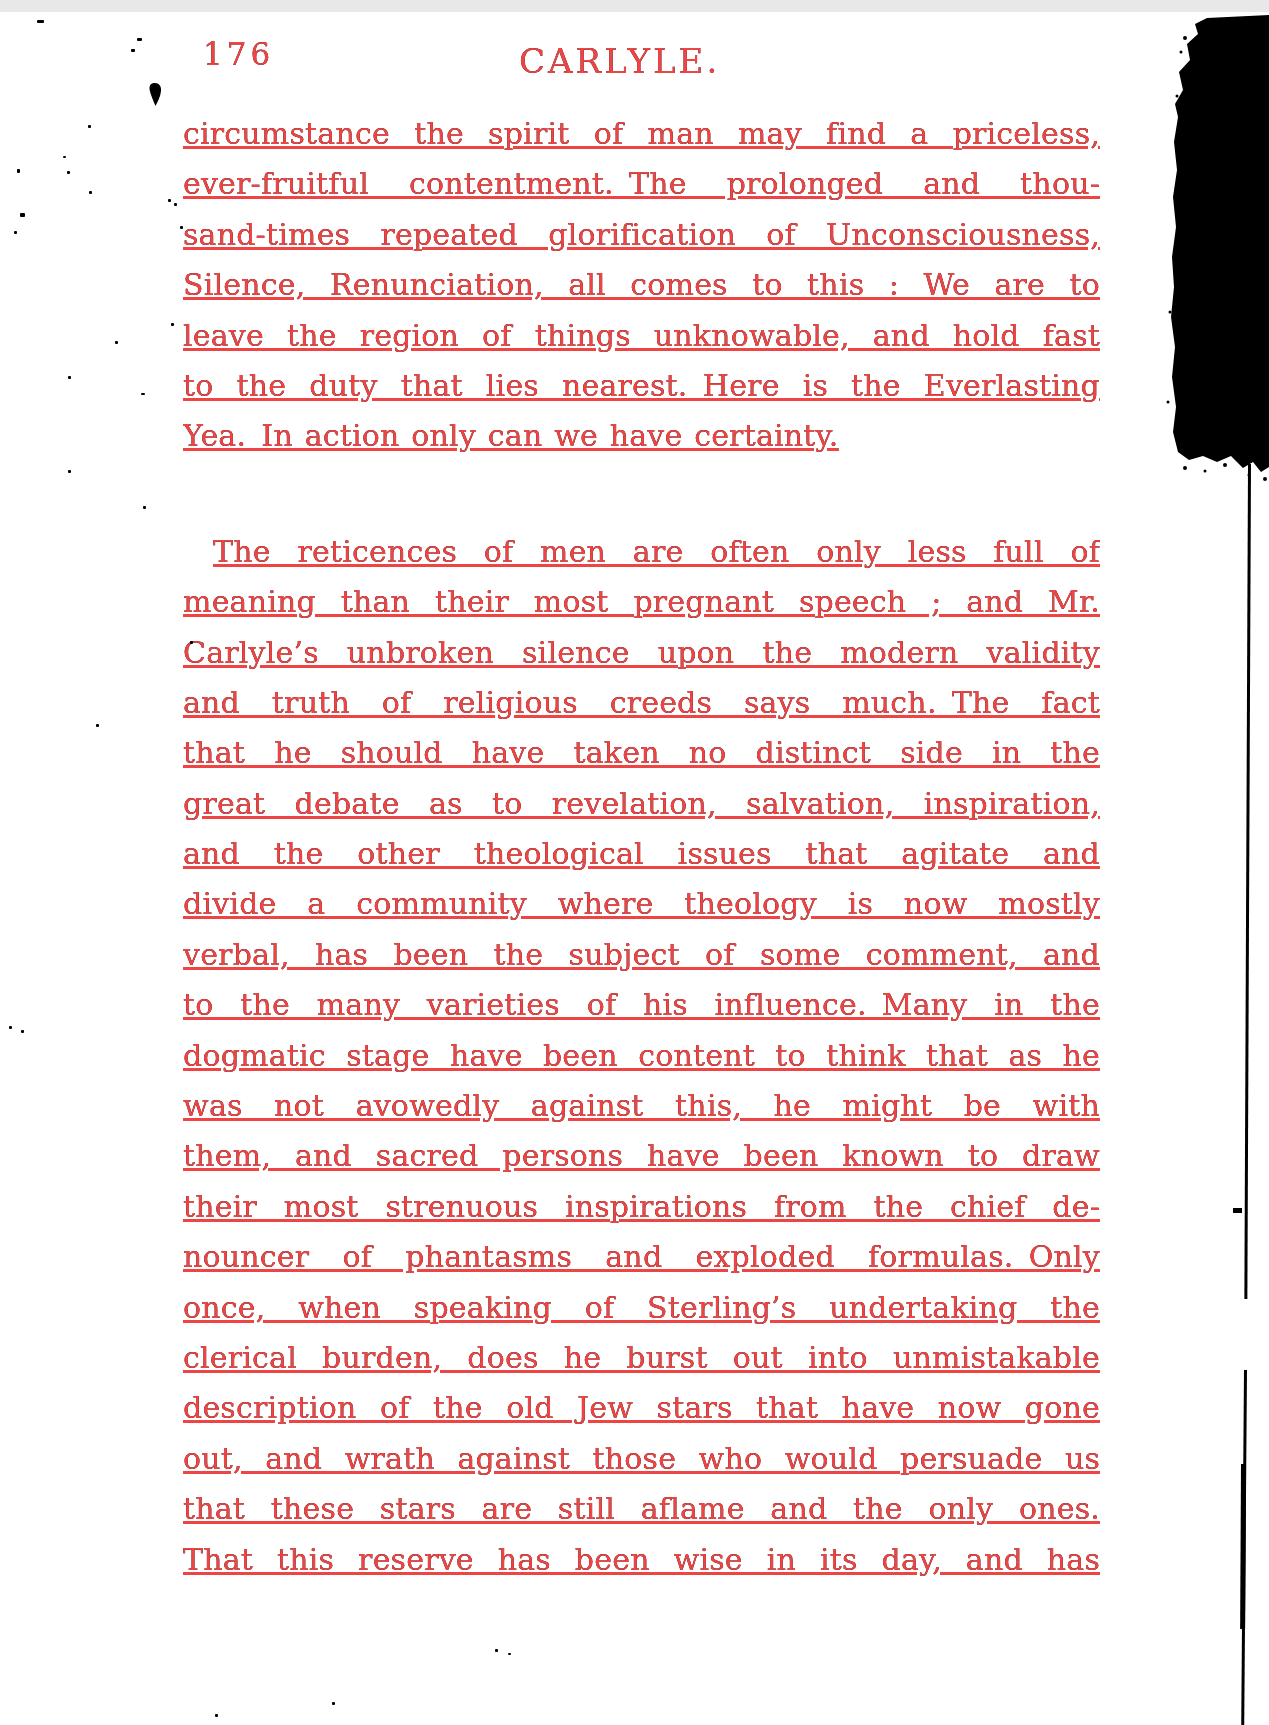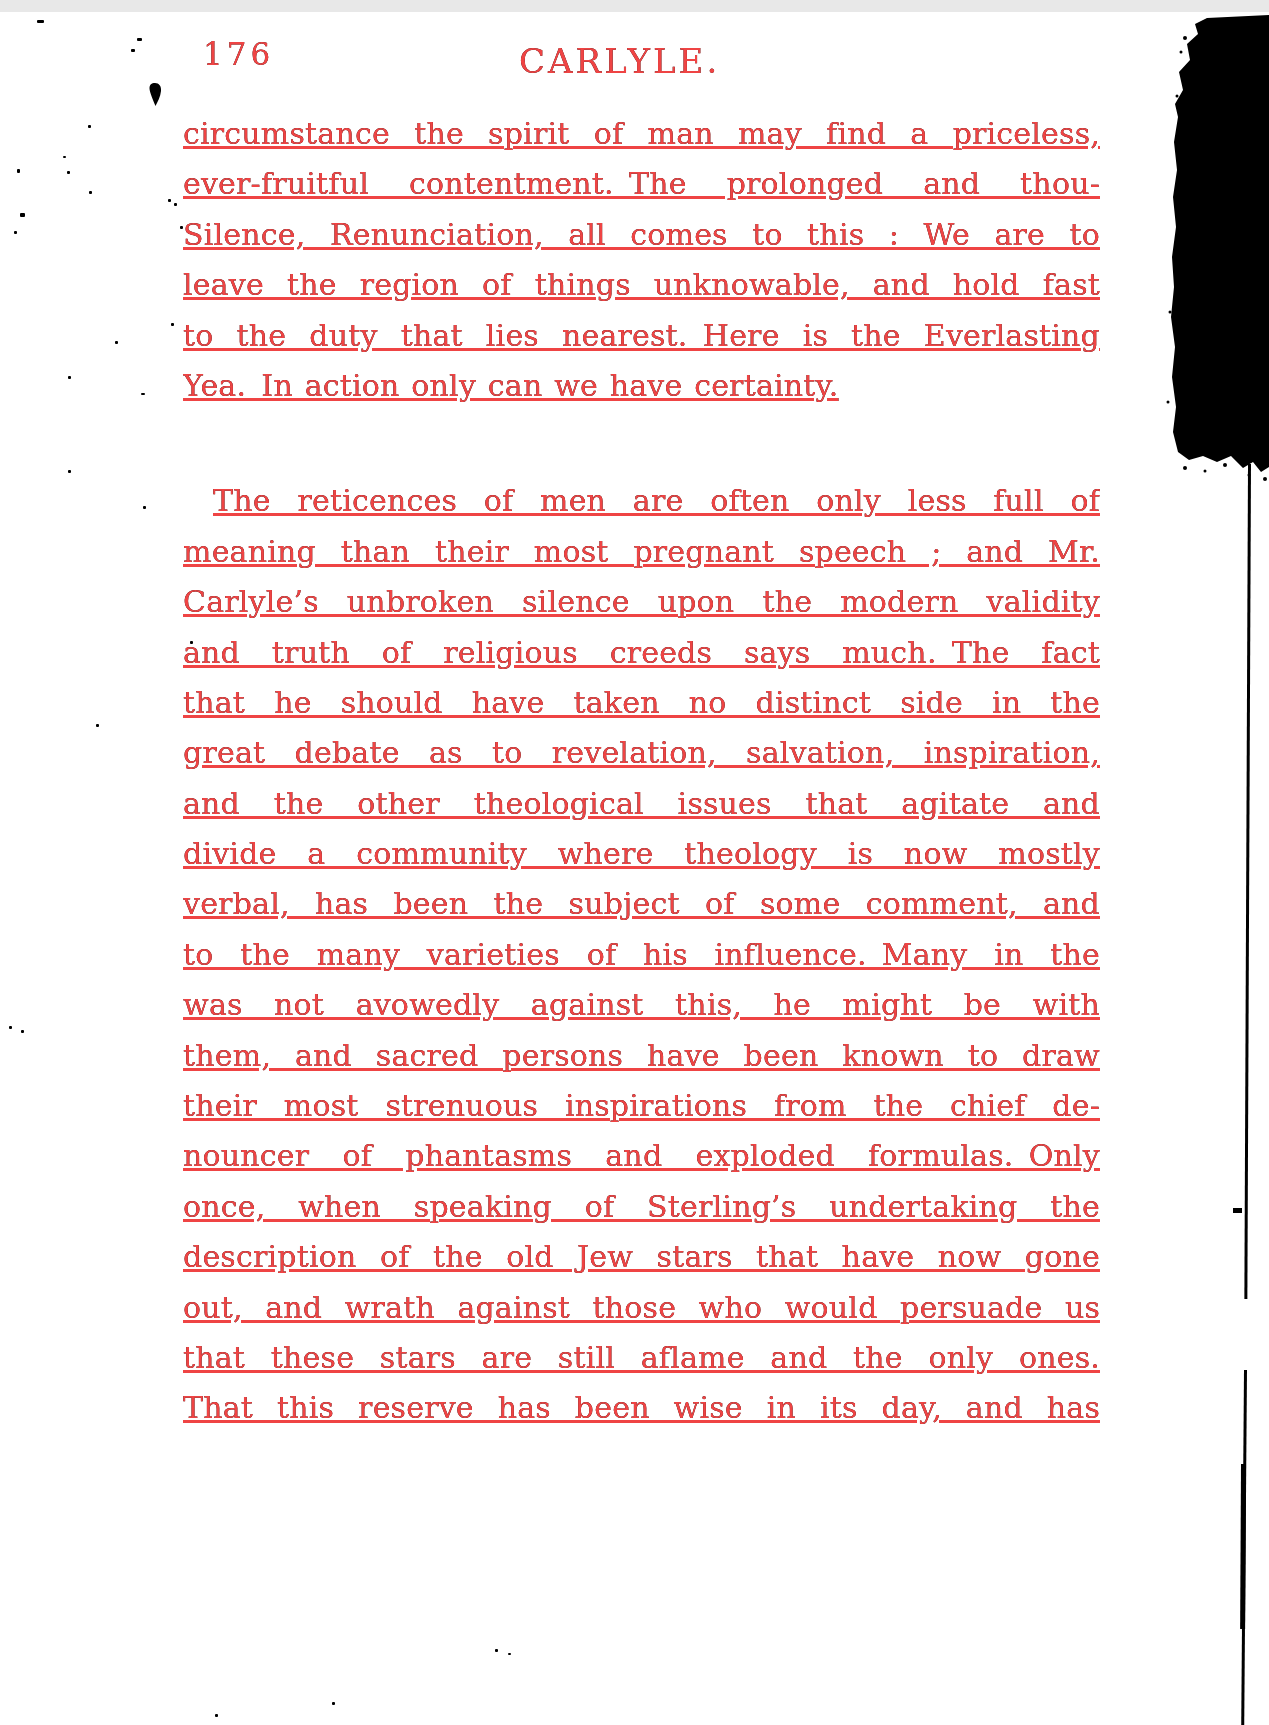--- a/index.html
+++ b/index.html
@@ -66,41 +66,44 @@
 
 <div class="page">
 
   <div class="folio">176</div>
   <div class="running-head">CARLYLE.</div>
 
   <div class="text-block">
     <div class="para" id="para1">
         <div class="line">circumstance the spirit of man may find a priceless,</div>
         <div class="line">ever-fruitful contentment. The prolonged and thou-</div>
+        <div class="line">sand-times repeated glorification of Unconsciousness,</div>
         <div class="line">Silence, Renunciation, all comes to this : We are to</div>
         <div class="line">leave the region of things unknowable, and hold fast</div>
         <div class="line">to the duty that lies nearest. Here is the Everlasting</div>
         <div class="line">Yea. In action only can we have certainty.</div>
       </div>
     <div class="para" id="para2">
         <div class="line">The reticences of men are often only less full of</div>
         <div class="line">meaning than their most pregnant speech ; and Mr.</div>
         <div class="line">Carlyle’s unbroken silence upon the modern validity</div>
         <div class="line">and truth of religious creeds says much. The fact</div>
         <div class="line">that he should have taken no distinct side in the</div>
         <div class="line">great debate as to revelation, salvation, inspiration,</div>
         <div class="line">and the other theological issues that agitate and</div>
         <div class="line">divide a community where theology is now mostly</div>
         <div class="line">verbal, has been the subject of some comment, and</div>
         <div class="line">to the many varieties of his influence. Many in the</div>
+        <div class="line">dogmatic stage have been content to think that as he</div>
         <div class="line">was not avowedly against this, he might be with</div>
         <div class="line">them, and sacred persons have been known to draw</div>
         <div class="line">their most strenuous inspirations from the chief de-</div>
         <div class="line">nouncer of phantasms and exploded formulas. Only</div>
         <div class="line">once, when speaking of Sterling’s undertaking the</div>
+        <div class="line">clerical burden, does he burst out into unmistakable</div>
         <div class="line">description of the old Jew stars that have now gone</div>
         <div class="line">out, and wrath against those who would persuade us</div>
         <div class="line">that these stars are still aflame and the only ones.</div>
         <div class="line">That this reserve has been wise in its day, and has</div>
       </div>
   </div>
 
   <svg class="artifact edge-blob-svg" width="104" height="475" viewBox="0 0 104 475">
     <polygon fill="#000" points="
       42,6 104,3 104,455 96,460 88,450 78,456 66,444 52,450 38,444 24,448 13,440

